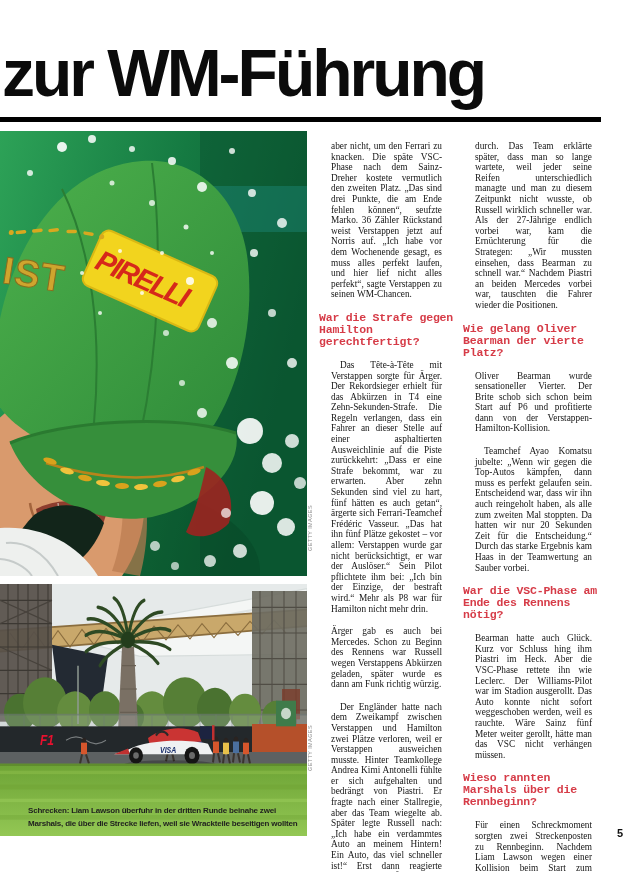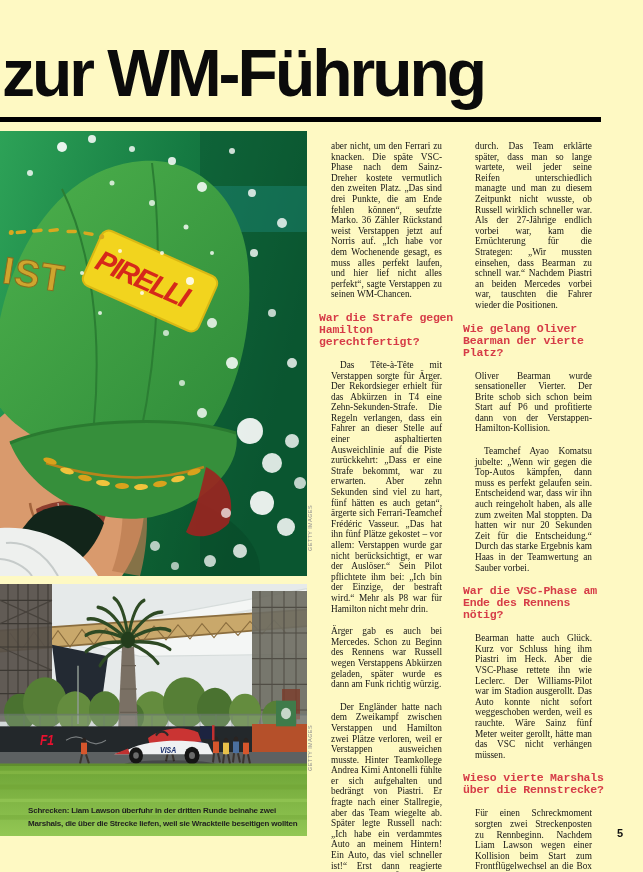--- a/index.html
+++ b/index.html
@@ -1,16 +1,16 @@
 <!DOCTYPE html>
 <html><head>
 <meta charset="utf-8">
 <style>
   html,body{margin:0;padding:0;background:#9a9a9a;}
-  .page{position:relative;width:643px;height:872px;background:#fef9c3;overflow:hidden;
+  .page{position:relative;width:643px;height:872px;background:#ffffff;overflow:hidden;
         font-family:"Liberation Sans",sans-serif;}
   
   .headline{position:absolute;top:40px;left:2px;margin:0;font-size:66px;line-height:1;
             font-weight:bold;letter-spacing:-3px;color:#0b0b0b;white-space:nowrap;}
   .headline-rule{position:absolute;top:117px;left:0;width:601px;height:5px;background:#000;}
   
   .photo{position:absolute;left:0;width:307px;overflow:hidden;background:#1d7a40;}
   .photo svg{display:block;width:100%;height:100%;}
   .photo-top{top:131px;height:445px;}
   .photo-bottom{top:584px;height:252px;background:#e6eaea;}
@@ -317,19 +317,19 @@
     <p class="ind">Der Engländer hatte nach dem Zweikampf zwischen Verstappen und Hamilton zwei Plätze verloren, weil er Verstappen ausweichen musste. Hinter Teamkollege Andrea Kimi Antonelli fühlte er sich aufgehalten und bedrängt von Piastri. Er fragte nach einer Stallregie, aber das Team wiegelte ab. Später legte Russell nach: „Ich habe ein verdammtes Auto an meinem Hintern! Ein Auto, das viel schneller ist!“ Erst dann reagierte Mercedes und ließ ihn</p>
   </div>
 
   <div class="col col-right">
     <p>durch. Das Team erklärte später, dass man so lange wartete, weil jeder seine Reifen unterschiedlich managte und man zu diesem Zeitpunkt nicht wusste, ob Russell wirklich schneller war. Als der 27-Jährige endlich vorbei war, kam die Ernüchterung für die Strategen: „Wir mussten einsehen, dass Bearman zu schnell war.“ Nachdem Piastri an beiden Mercedes vorbei war, tauschten die Fahrer wieder die Positionen.</p>
     <h3>Wie gelang Oliver Bearman der vierte Platz?</h3>
     <p>Oliver Bearman wurde sensationeller Vierter. Der Brite schob sich schon beim Start auf P6 und profitierte dann von der Verstappen-Hamilton-Kollision.</p>
     <p class="ind">Teamchef Ayao Komatsu jubelte: „Wenn wir gegen die Top-Autos kämpfen, dann muss es perfekt gelaufen sein. Entscheidend war, dass wir ihn auch reingeholt haben, als alle zum zweiten Mal stoppten. Da hatten wir nur 20 Sekunden Zeit für die Entscheidung.“ Durch das starke Ergebnis kam Haas in der Teamwertung an Sauber vorbei.</p>
     <h3>War die VSC-Phase am Ende des Rennens nötig?</h3>
     <p>Bearman hatte auch Glück. Kurz vor Schluss hing ihm Piastri im Heck. Aber die VSC-Phase rettete ihn wie Leclerc. Der Williams-Pilot war im Stadion ausgerollt. Das Auto konnte nicht sofort weggeschoben werden, weil es rauchte. Wäre Sainz fünf Meter weiter gerollt, hätte man das VSC nicht verhängen müssen.</p>
-    <h3>Wieso vierte Marshals über die Rennstrecke?</h3>
+    <h3>Wieso rannten Marshals über die Rennbeginn?</h3>
     <p>Für einen Schreckmoment sorgten zwei Streckenposten zu Rennbeginn. Nachdem Liam Lawson wegen einer Kollision beim Start zum Frontflügelwechsel an die Box gefahren war, wollten die Marshals Teile in T1 beseitigen. Als Lawson angeschossen kam, überfuhr er sie fast: „Ich hätte sie töten können“, war Lawson entsetzt. Laut FIA hätten die Marshals auf Lawson warten sollen.</p>
     <p class="ind"><span>Beim Weltverband war man auch nicht sicher, ob das an einem kommunikativen Missverständnis lag. Die TV-Bilder sendete man im Worldfeed nicht.</span><span class="endmark"></span></p>
   </div>
 
   <div class="page-number">5</div>
 </div>
 
 </body></html>

